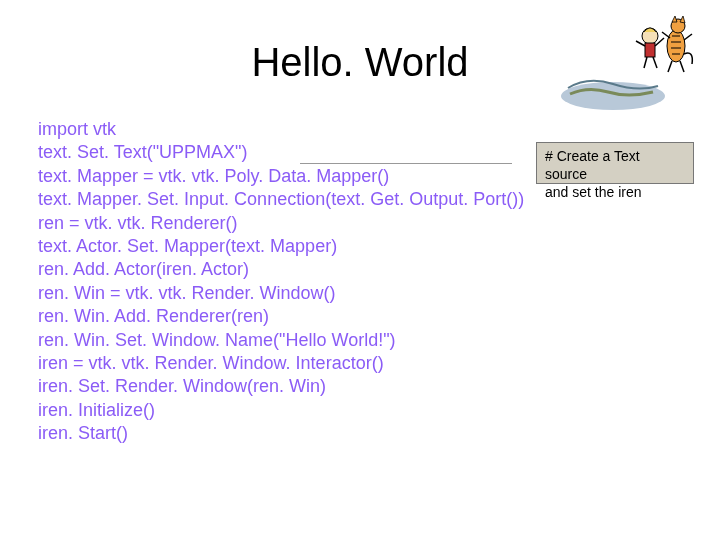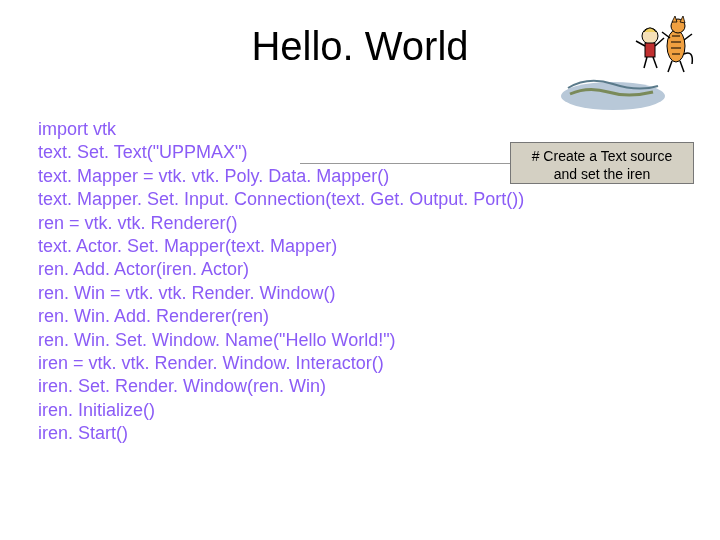--- a/index.html
+++ b/index.html
@@ -9,50 +9,49 @@
     height: 540px;
     background: #ffffff;
     font-family: Arial, Helvetica, sans-serif;
     position: relative;
     overflow: hidden;
   }
   .title {
     font-size: 40px;
     font-weight: normal;
     text-align: center;
-    margin-top: 24px;
+    margin-top: 40px;
     margin-bottom: 24px;
     color: #000;
   }
   .code-block {
     position: absolute;
     left: 38px;
     top: 118px;
     font-size: 18px;
     line-height: 1.3;
     color: #8b5cf6;
     font-family: Arial, Helvetica, sans-serif;
   }
   .code-line {
     white-space: pre;
   }
   .callout-box {
     position: absolute;
     right: 26px;
     top: 142px;
-    width: 184px;
+    width: 158px;
     height: 42px;
     background: #d4d0c3;
     border: 1px solid #777;
     font-size: 14px;
     line-height: 1.3;
     padding: 4px 8px 4px 8px;
     box-sizing: border-box;
     color: #000;
-    text-align: center;
   }
   .callout-line {
     position: absolute;
     top: 163px;
     left: 300px;
     width: 212px;
     height: 1px;
     background: #999;
   }
   .illustration {

